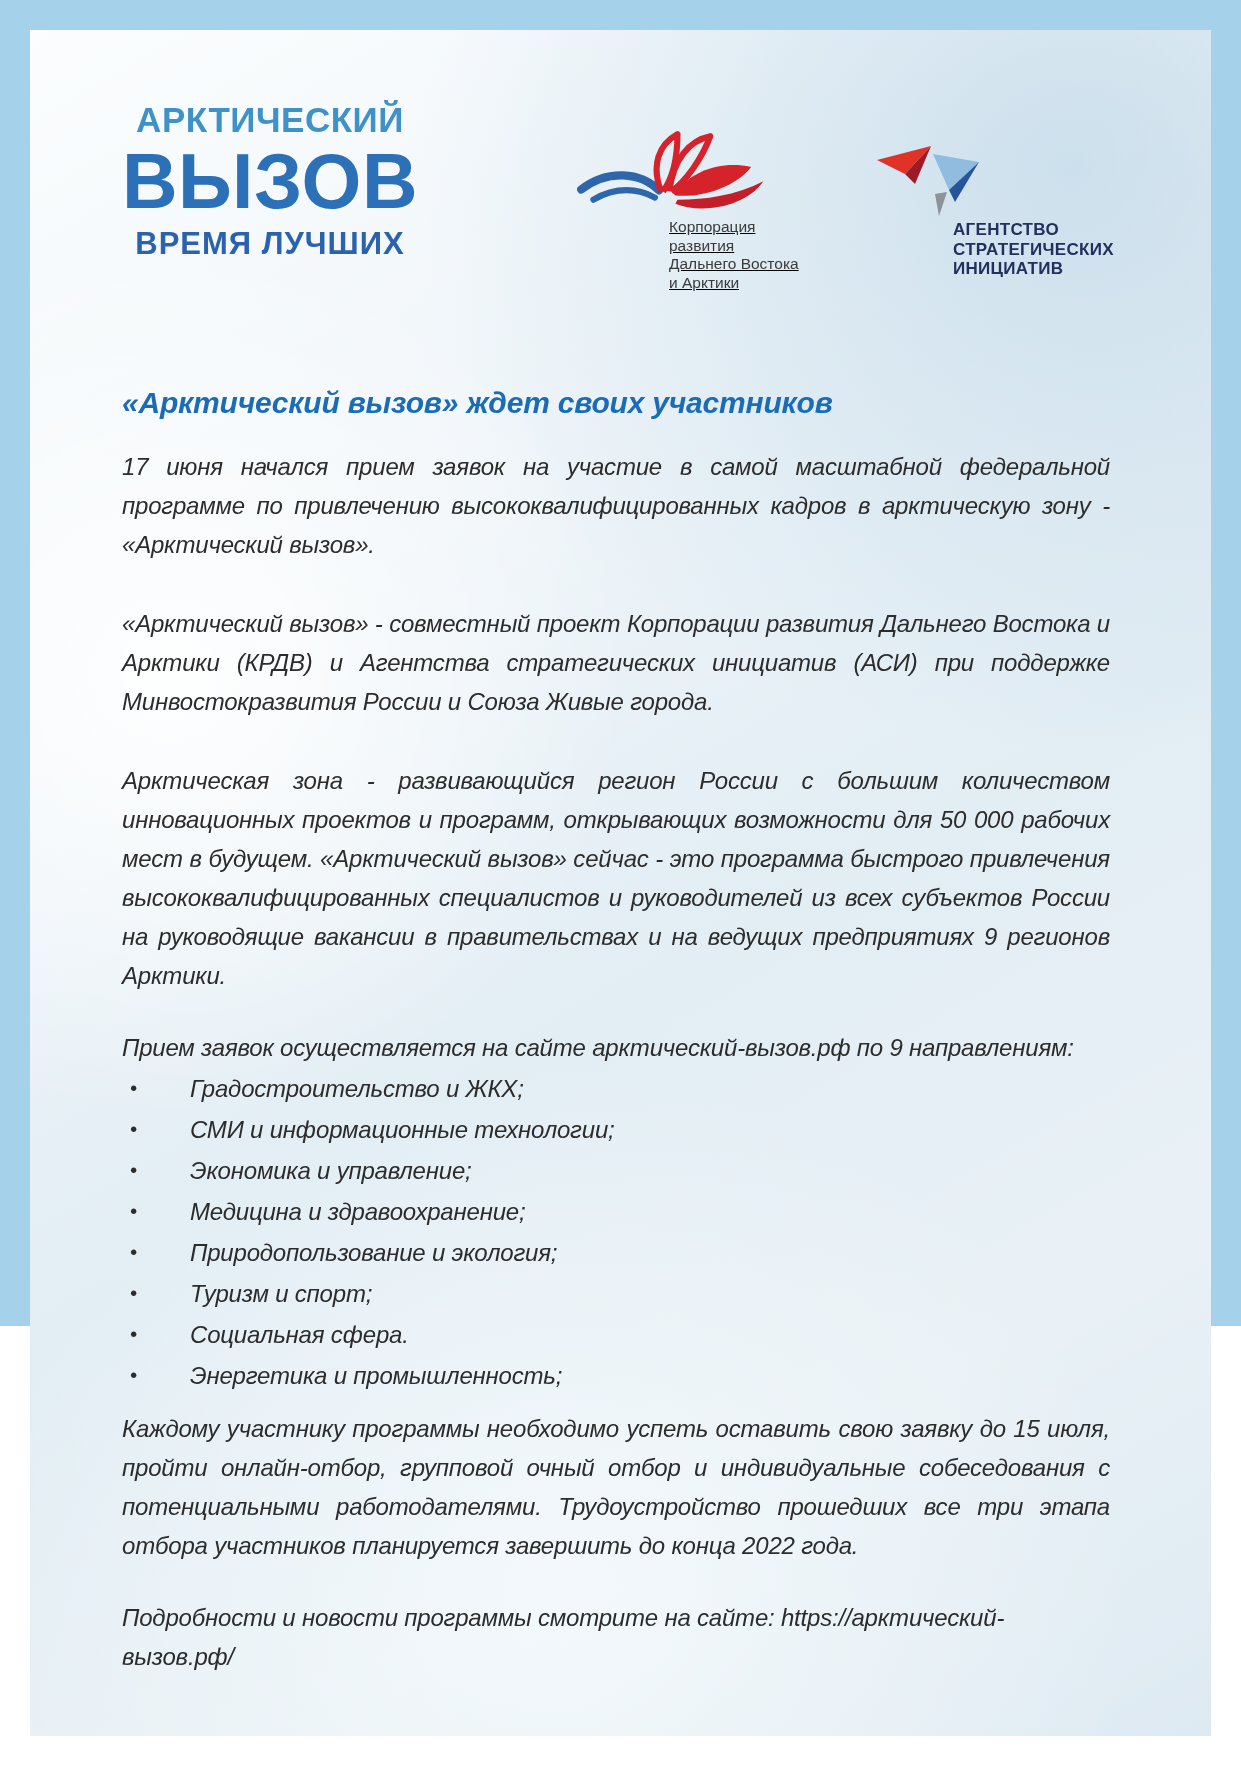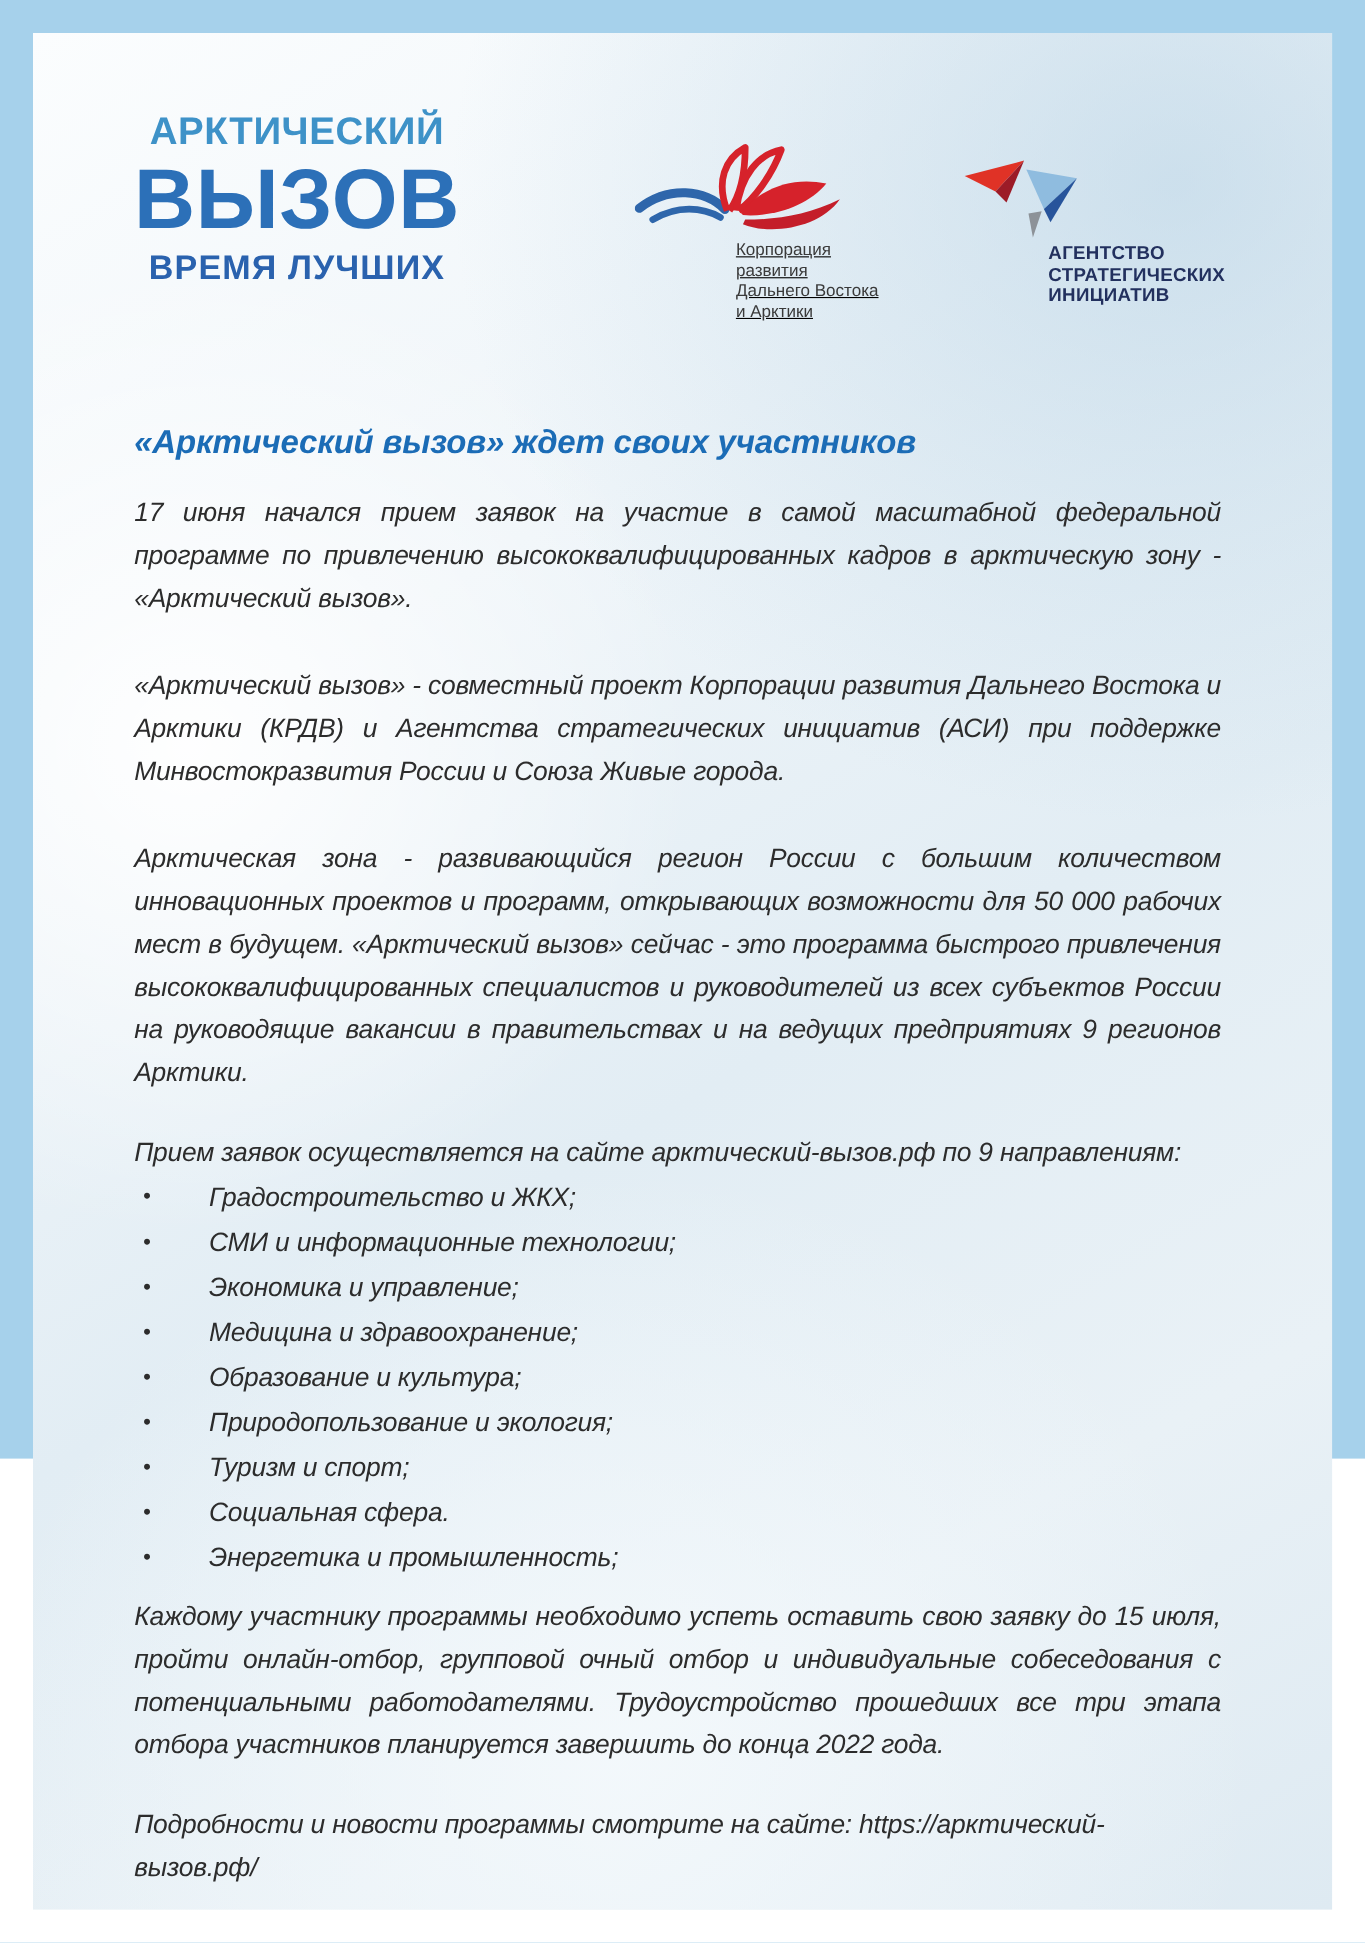--- a/index.html
+++ b/index.html
@@ -140,24 +140,20 @@
         <li>
             <span class="dot"></span>
             <span>Экономика и управление;</span>
           </li>
         <li>
             <span class="dot"></span>
             <span>Медицина и здравоохранение;</span>
           </li>
         <li>
             <span class="dot"></span>
-            <span>Образование и культура;</span>
-          </li>
-        <li>
-            <span class="dot"></span>
             <span>Природопользование и экология;</span>
           </li>
         <li>
             <span class="dot"></span>
             <span>Туризм и спорт;</span>
           </li>
         <li>
             <span class="dot"></span>
             <span>Социальная сфера.</span>
           </li>

